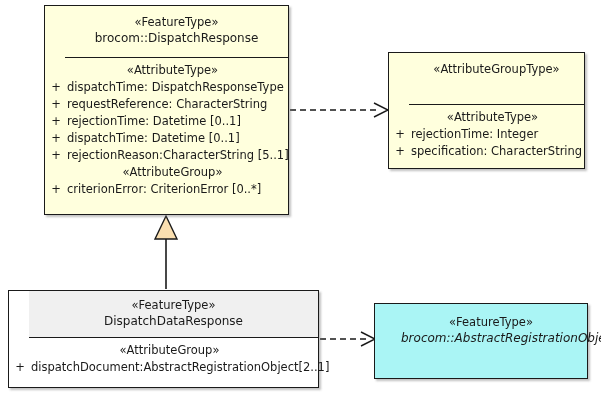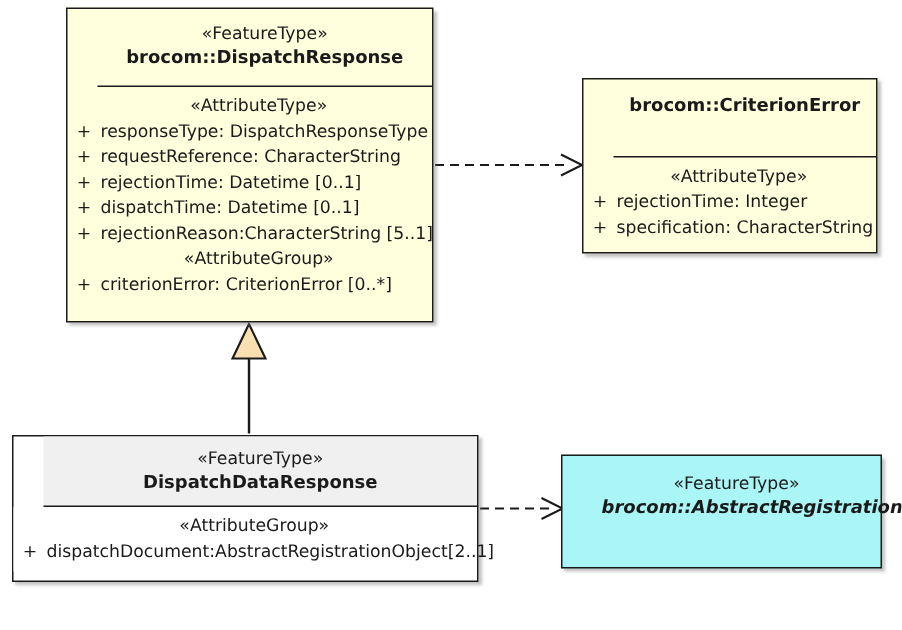--- a/index.html
+++ b/index.html
@@ -41,21 +41,21 @@
   }
   .uml-head.noline { border-bottom: none; }
   .stereo {
     font-size: 11.5px;
     color: #1a1a1a;
     line-height: 15px;
     white-space: nowrap;
   }
   .cname {
     font-size: 12px;
-    font-weight: bold;
+    font-weight: normal;
     color: #1a1a1a;
     line-height: 16px;
     white-space: nowrap;
   }
   .cname.italic { font-style: italic; }
   .uml-body {
     box-sizing: border-box;
     padding: 4px 0 5px 0;
   }
   .grp {
@@ -146,21 +146,21 @@
   <div class="uml-box" id="box-dispatch-response">
     <div class="uml-head">
       <div class="stereo">«FeatureType»</div>
       <div class="cname">brocom::DispatchResponse</div>
     </div>
     <div class="uml-body">
       <div class="grp">«AttributeType»</div>
 
       <div class="attr">
         <span class="vis">+</span>
-        <span class="sig">responseType: DispatchResponseType</span>
+        <span class="sig">dispatchTime: DispatchResponseType</span>
       </div>
       <div class="attr">
         <span class="vis">+</span>
         <span class="sig">requestReference: CharacterString</span>
       </div>
       <div class="attr">
         <span class="vis">+</span>
         <span class="sig">rejectionTime: Datetime [0..1]</span>
       </div>
       <div class="attr">
@@ -175,21 +175,21 @@
       <div class="grp">«AttributeGroup»</div>
       <div class="attr">
         <span class="vis">+</span>
         <span class="sig">criterionError: CriterionError [0..*]</span>
       </div>
     </div>
   </div>
 
   <div class="uml-box" id="box-criterion-error">
     <div class="uml-head">
-      <div class="cname">brocom::CriterionError</div>
+      <div class="stereo">«AttributeGroupType»</div>
     </div>
     <div class="uml-body">
       <div class="grp">«AttributeType»</div>
       <div class="attr">
         <span class="vis">+</span>
         <span class="sig">rejectionTime: Integer</span>
       </div>
       <div class="attr">
         <span class="vis">+</span>
         <span class="sig">specification: CharacterString</span>

